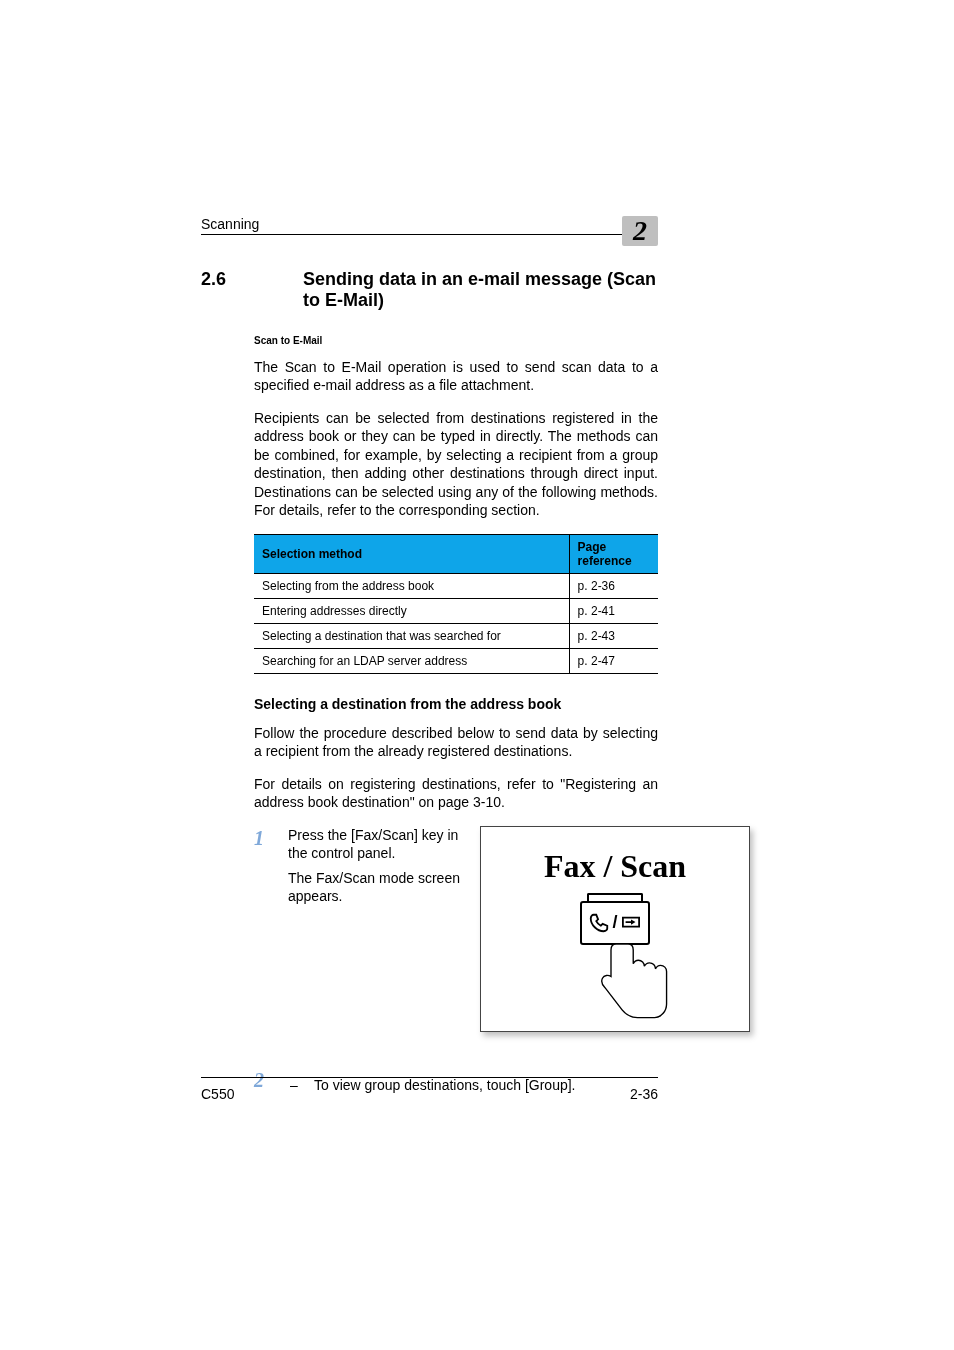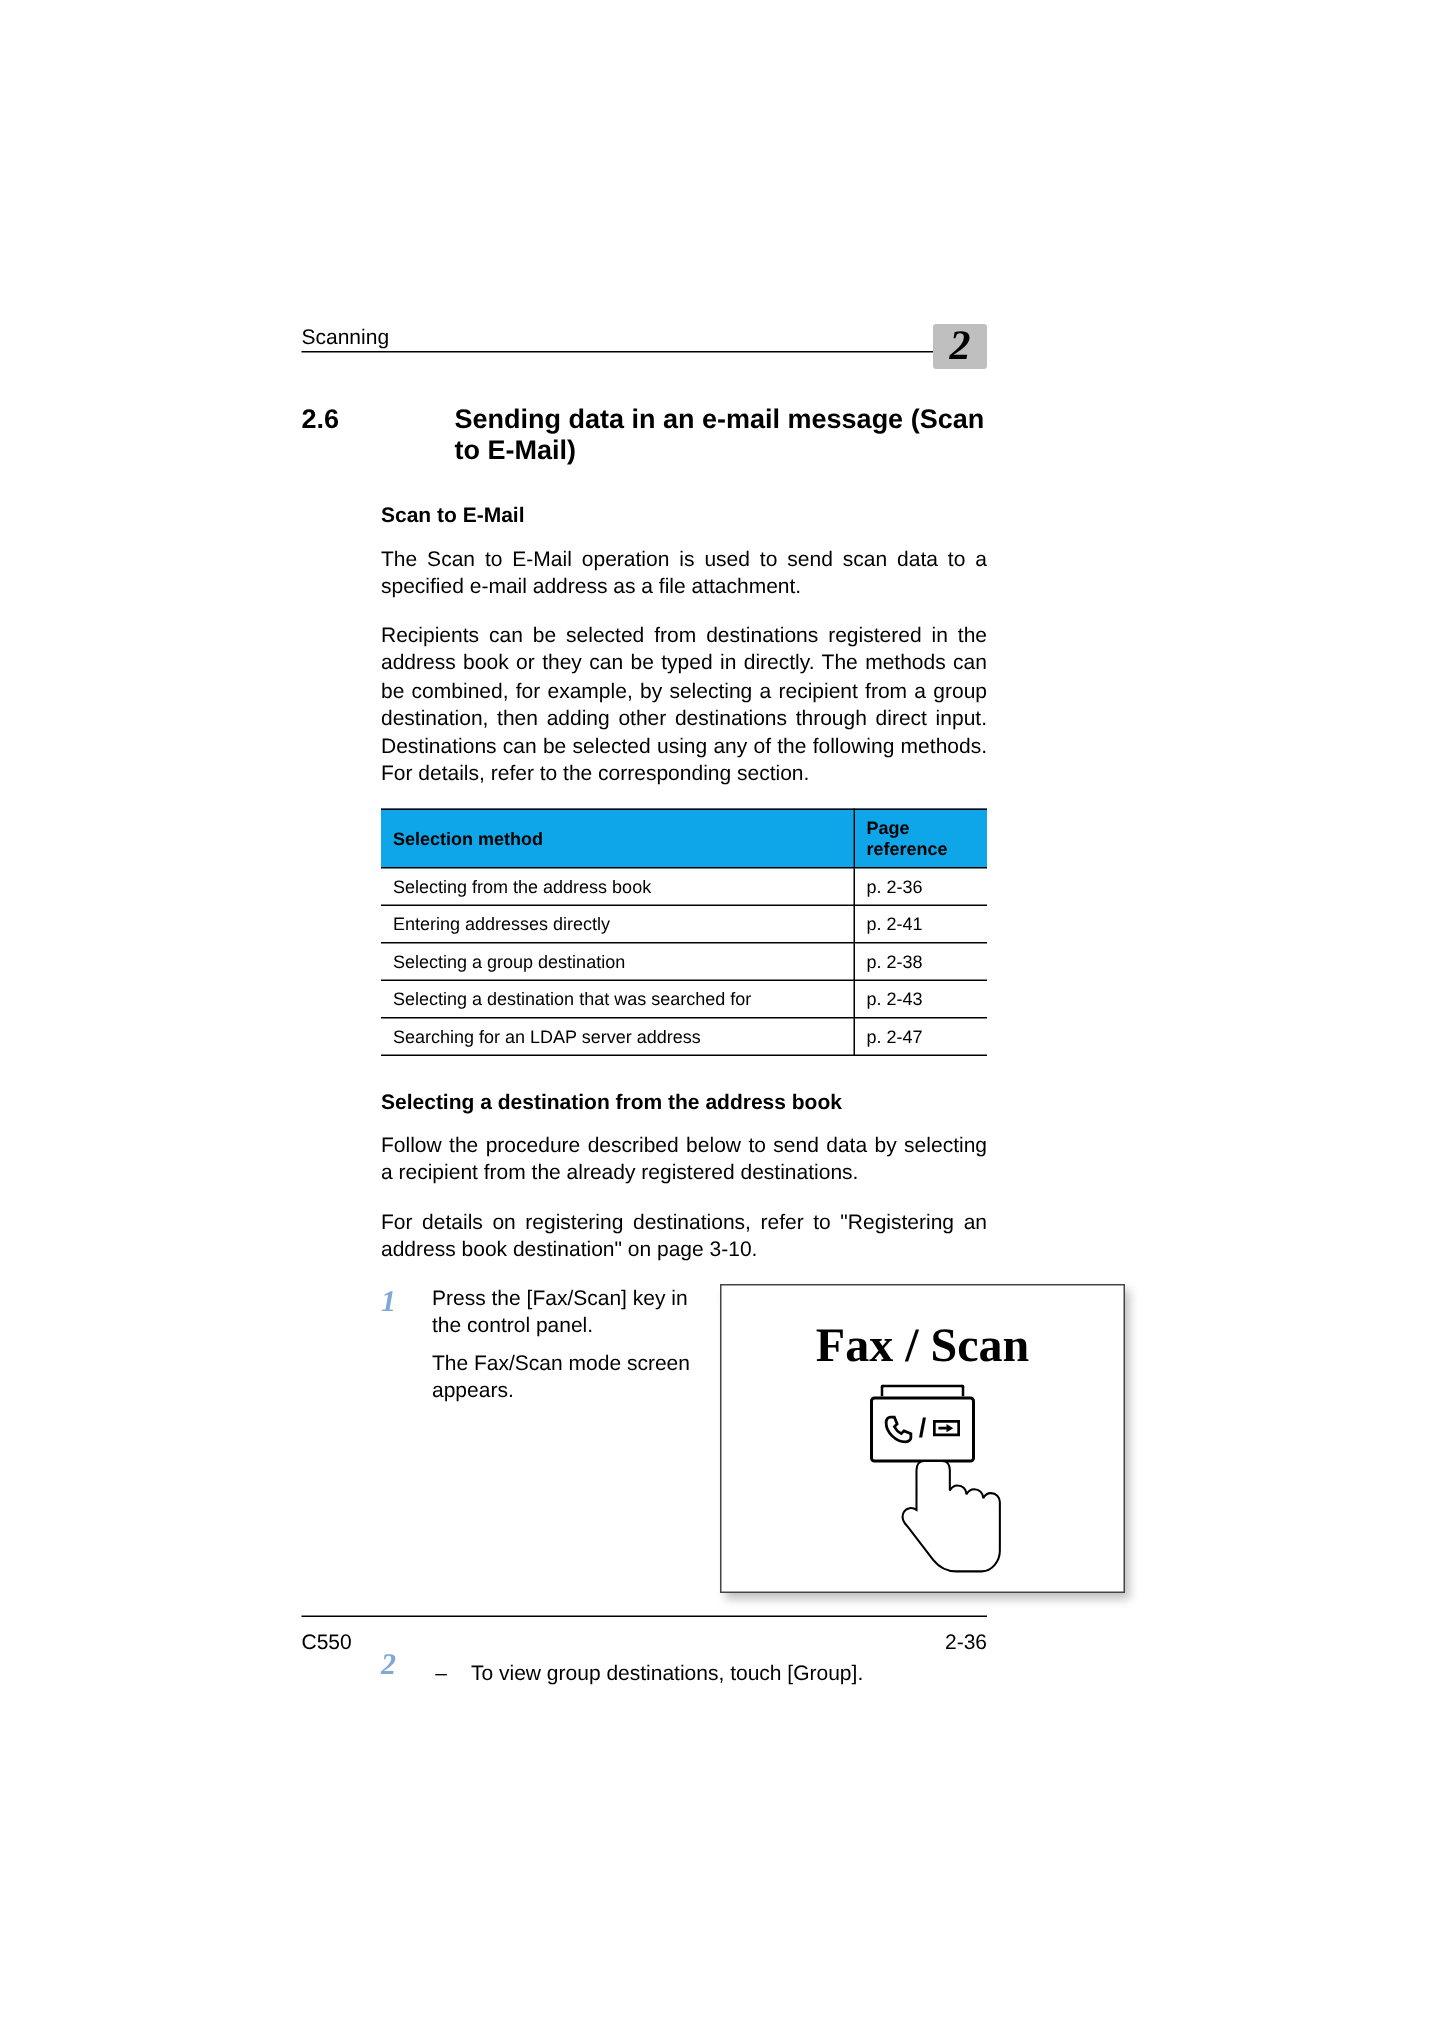--- a/index.html
+++ b/index.html
@@ -6,21 +6,21 @@
   html, body { width: 954px; height: 1350px; background: #fff; font-family: Arial, Helvetica, sans-serif; color: #000; }
   .page { width: 858px; height: 1350px; position: relative; padding: 210px 200px 0 201px; }
   .running-head { display: flex; align-items: flex-end; justify-content: space-between; border-bottom: 1px solid #000; padding-bottom: 2px; }
   .running-head .rh-text { font-size: 14px; }
   .chapter-badge { width: 36px; height: 30px; background: #bfbfbf; border-radius: 2px; display: flex; align-items: center; justify-content: center; font-family: Georgia, 'Times New Roman', serif; font-weight: bold; font-style: italic; font-size: 28px; color: #000; margin-bottom: -8px; position: relative; top: 6px; }
   .section-row { display: flex; align-items: flex-start; margin-top: 34px; gap: 16px; }
   .section-num { font-weight: bold; font-size: 18px; width: 86px; flex: 0 0 86px; }
   .section-title { font-weight: bold; font-size: 18px; }
   .content-col { margin-left: 53px; max-width: 500px; }
   .content-inner { margin-top: 24px; }
-  .subhead { font-weight: bold; font-size: 14px; margin-bottom: 12px; margin-top: 6px; }
+  .subhead { font-weight: bold; font-size: 10px; margin-bottom: 12px; margin-top: 6px; }
   .para { font-size: 14px; line-height: 1.32; margin-bottom: 14px; text-align: justify; }
   table.sel { border-collapse: collapse; width: 100%; margin-top: 10px; }
   table.sel th, table.sel td { border-top: 1px solid #000; border-bottom: 1px solid #000; font-size: 12px; text-align: left; padding: 5px 8px; }
   table.sel th { font-weight: bold; background: #0ea5e9; }
   table.sel th:first-child, table.sel td:first-child { width: 78%; border-right: 1px solid #000; }
   .subhead2 { font-weight: bold; font-size: 14px; margin-top: 22px; margin-bottom: 12px; }
   .steps { margin-top: 8px; }
   .step-row { display: flex; margin-bottom: 6px; }
   .step-num { font-family: Georgia, 'Times New Roman', serif; font-style: italic; font-weight: bold; font-size: 20px; color: #7fa8d9; width: 34px; flex: 0 0 34px; text-align: left; line-height: 1; padding-top: 2px; }
   .step-body { font-size: 14px; line-height: 1.32; flex: 1; }
@@ -70,24 +70,20 @@
           </tr>
         </thead>
         <tbody>
           <tr>
             <td>Selecting from the address book</td>
             <td>p. 2-36</td>
           </tr>
           <tr>
             <td>Entering addresses directly</td>
             <td>p. 2-41</td>
-          </tr>
-          <tr>
-            <td>Selecting a group destination</td>
-            <td>p. 2-38</td>
           </tr>
           <tr>
             <td>Selecting a destination that was searched for</td>
             <td>p. 2-43</td>
           </tr>
           <tr>
             <td>Searching for an LDAP server address</td>
             <td>p. 2-47</td>
           </tr>
         </tbody>

